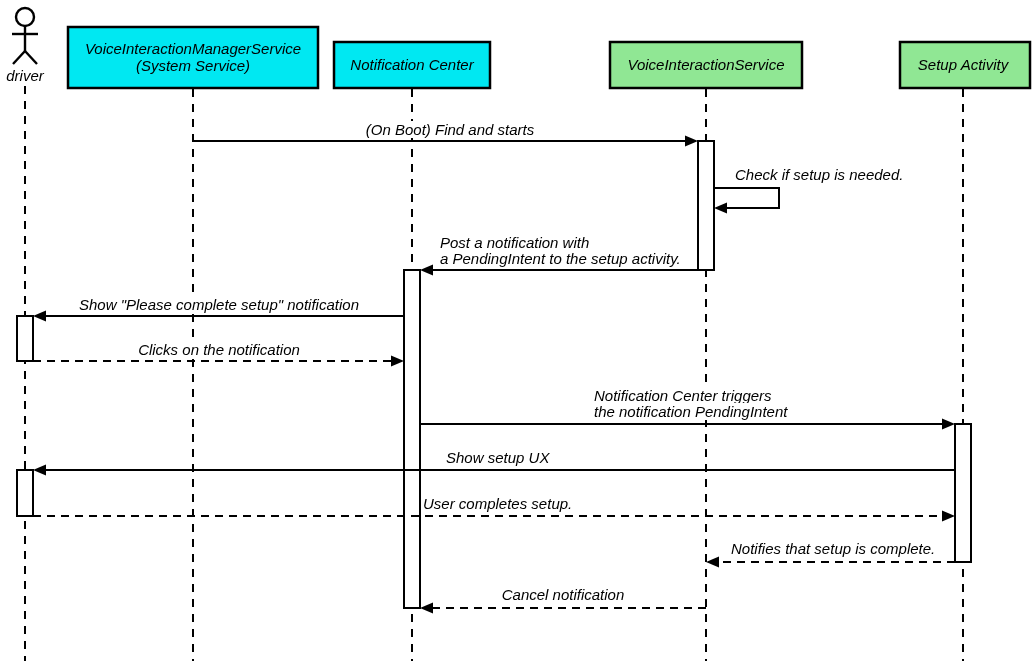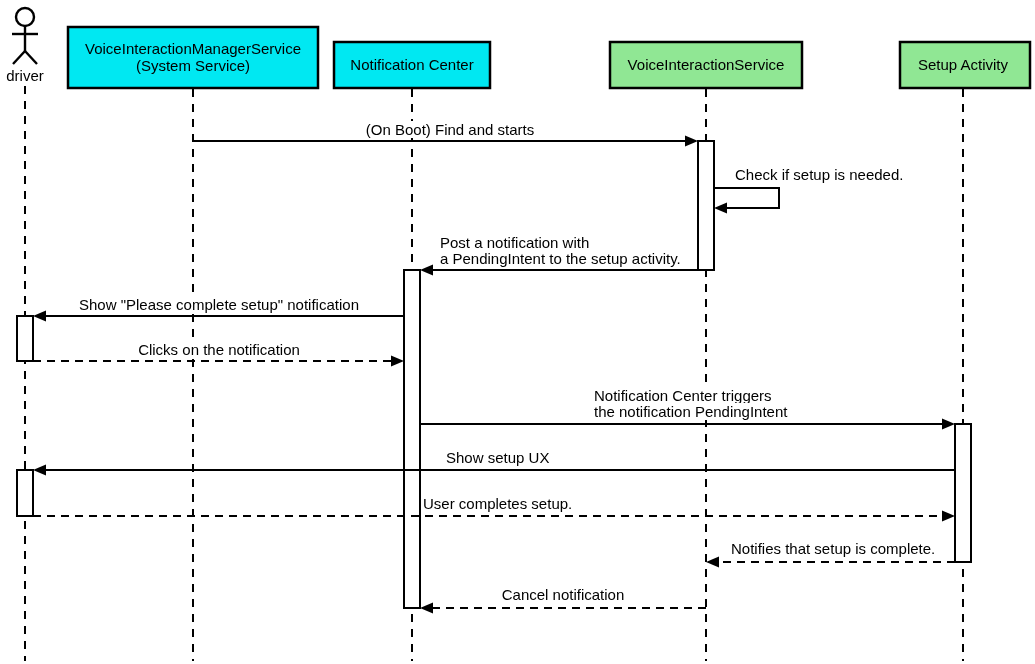--- a/index.html
+++ b/index.html
@@ -3,20 +3,21 @@
 <meta charset="utf-8">
 <style>
   html, body { margin: 0; padding: 0; background: #ffffff; }
   .stage {
     position: relative;
     width: 1035px;
     height: 664px;
     background: #ffffff;
     overflow: hidden;
     font-family: "Liberation Sans", sans-serif;
+    font-style: italic;
   }
   .stage svg { position: absolute; left: 0; top: 0; }
   text {
     font-family: "Liberation Sans", sans-serif;
     fill: #000000;
   }
 </style>
 </head>
 <body>
 

